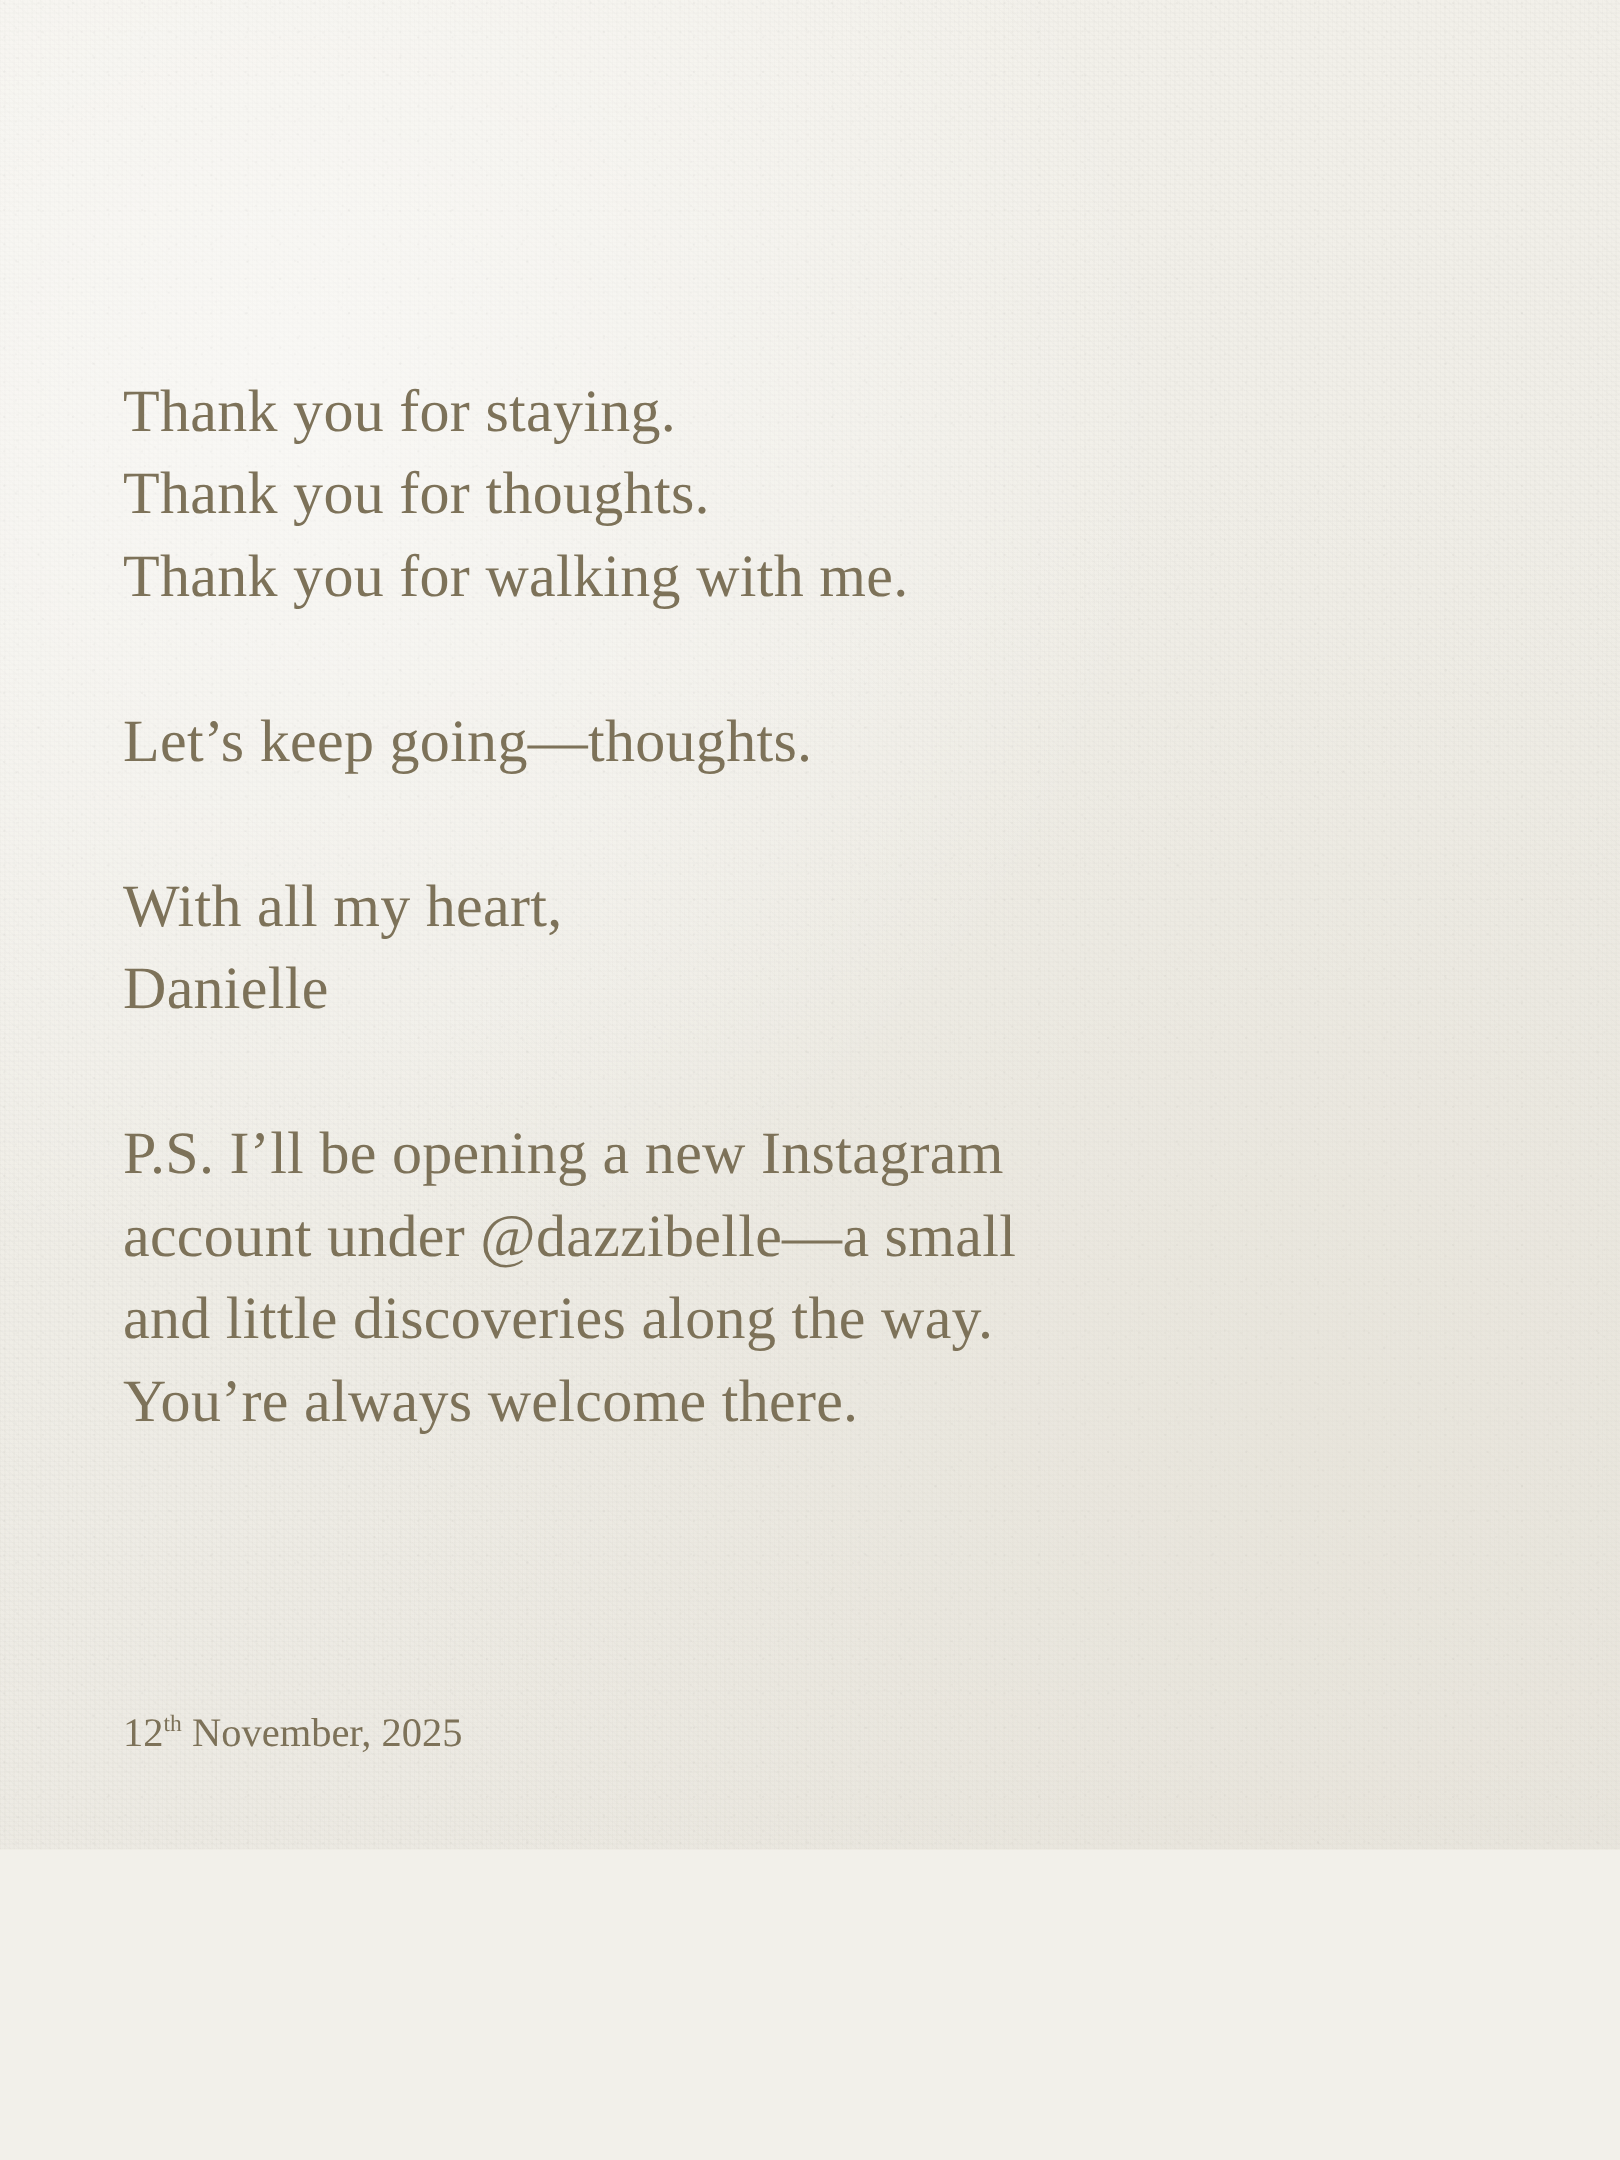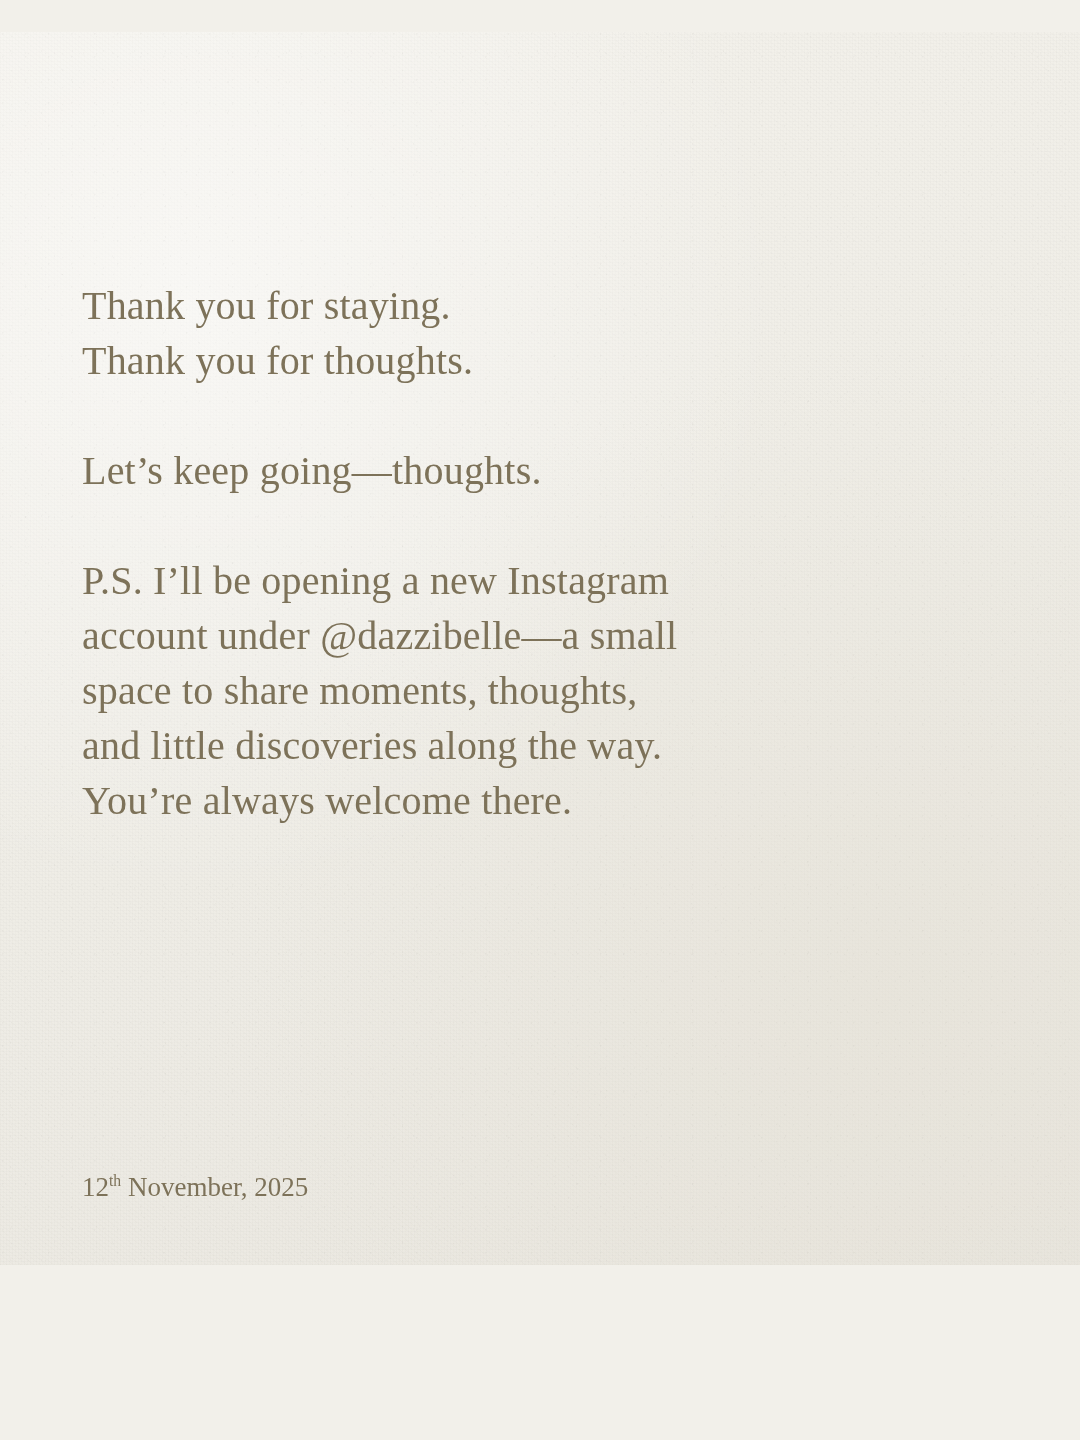--- a/index.html
+++ b/index.html
@@ -20,21 +20,20 @@
     height: 1233px;
     background-color: #f1efe9;
     background-image:
       radial-gradient(circle at 18% 22%, rgba(255,255,255,0.55) 0%, rgba(255,255,255,0) 45%),
       radial-gradient(circle at 82% 78%, rgba(228,224,213,0.5) 0%, rgba(228,224,213,0) 50%),
       repeating-linear-gradient(90deg, rgba(0,0,0,0.012) 0px, rgba(0,0,0,0.012) 1px, rgba(255,255,255,0.018) 1px, rgba(255,255,255,0.018) 3px),
       repeating-linear-gradient(0deg, rgba(0,0,0,0.011) 0px, rgba(0,0,0,0.011) 1px, rgba(255,255,255,0.016) 1px, rgba(255,255,255,0.016) 3px),
       repeating-linear-gradient(37deg, rgba(0,0,0,0.010) 0px, rgba(0,0,0,0.010) 1px, rgba(255,255,255,0.014) 1px, rgba(255,255,255,0.014) 4px),
       linear-gradient(160deg, #f4f2ec 0%, #efede6 55%, #eae7df 100%);
     box-sizing: border-box;
-    margin-top: 32px;
   }
 
   
   .grain {
     position: absolute;
     inset: 0;
     pointer-events: none;
     opacity: 0.5;
     background-image:
       radial-gradient(circle at 12% 8%, rgba(0,0,0,0.05) 0.6px, transparent 1px),
@@ -85,31 +84,35 @@
 <body>
 
 <div class="page">
   <div class="grain"></div>
 
   <div class="letter">
 
     <p class="para">
       <span class="line">Thank you for staying.</span>
       <span class="line">Thank you for thoughts.</span>
+      <span class="line">Thank you for walking with me.</span>
     </p>
 
     <p class="para">
       <span class="line">Let’s keep going—thoughts.</span>
     </p>
 
+    <p class="para">
+      <span class="line">With all my heart,</span>
+      <span class="line">Danielle</span>
+    </p>
 
     <p class="para">
       <span class="line">P.S. I’ll be opening a new Instagram</span>
       <span class="line">account under @dazzibelle—a small</span>
-      <span class="line">space to share moments, thoughts,</span>
       <span class="line">and little discoveries along the way.</span>
       <span class="line">You’re always welcome there.</span>
     </p>
 
   </div>
 
   <div class="date-block"><span>12</span><sup>th</sup><span> November, 2025</span></div>
 </div>
 
 </body></html>

